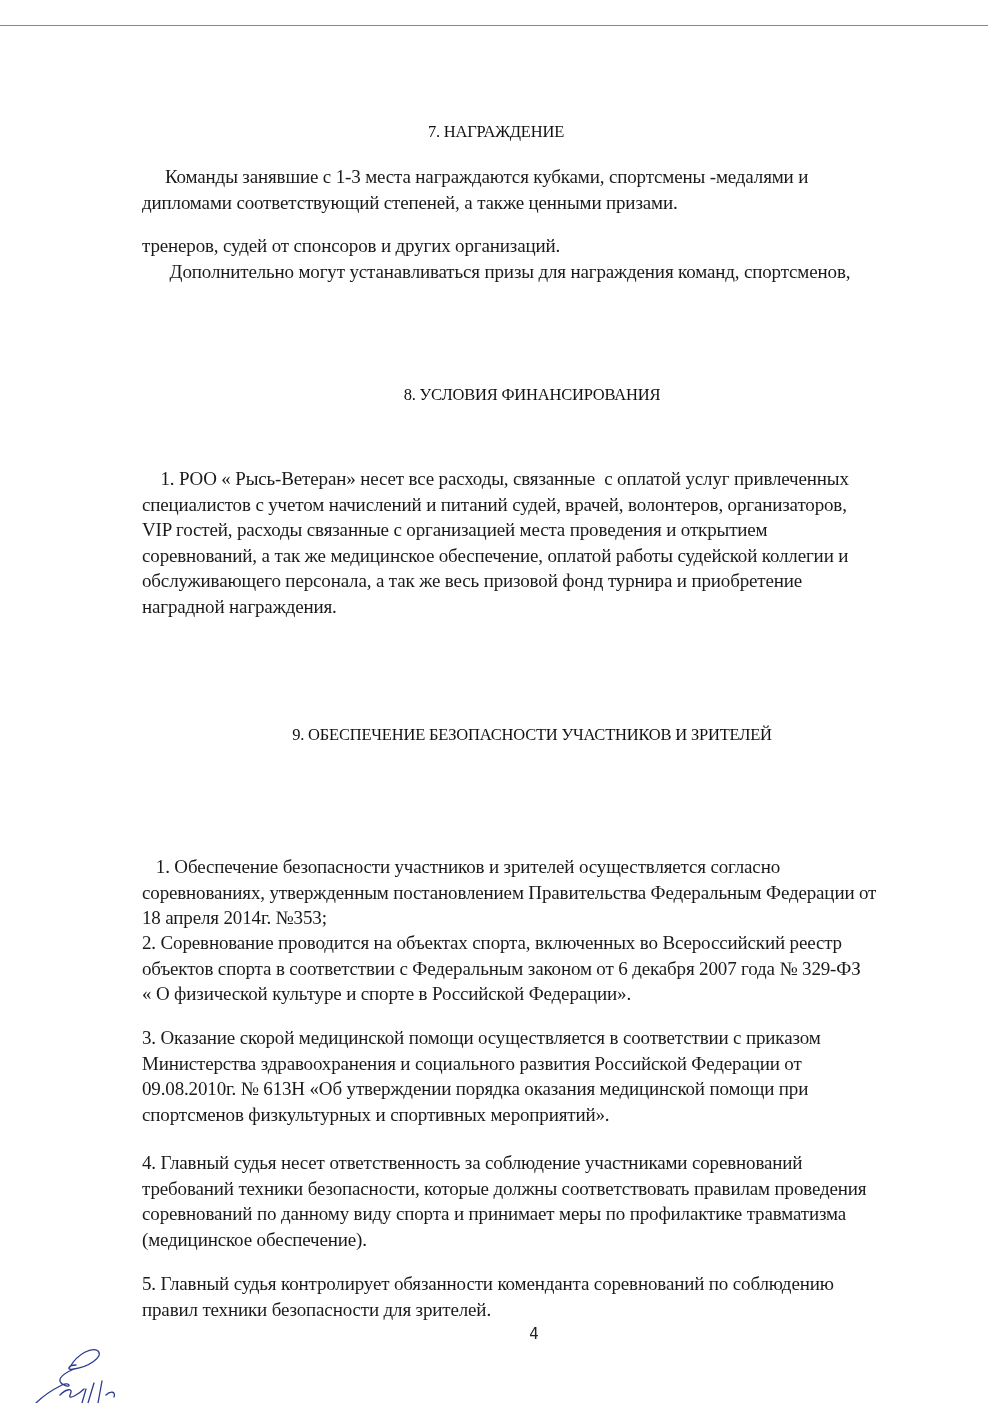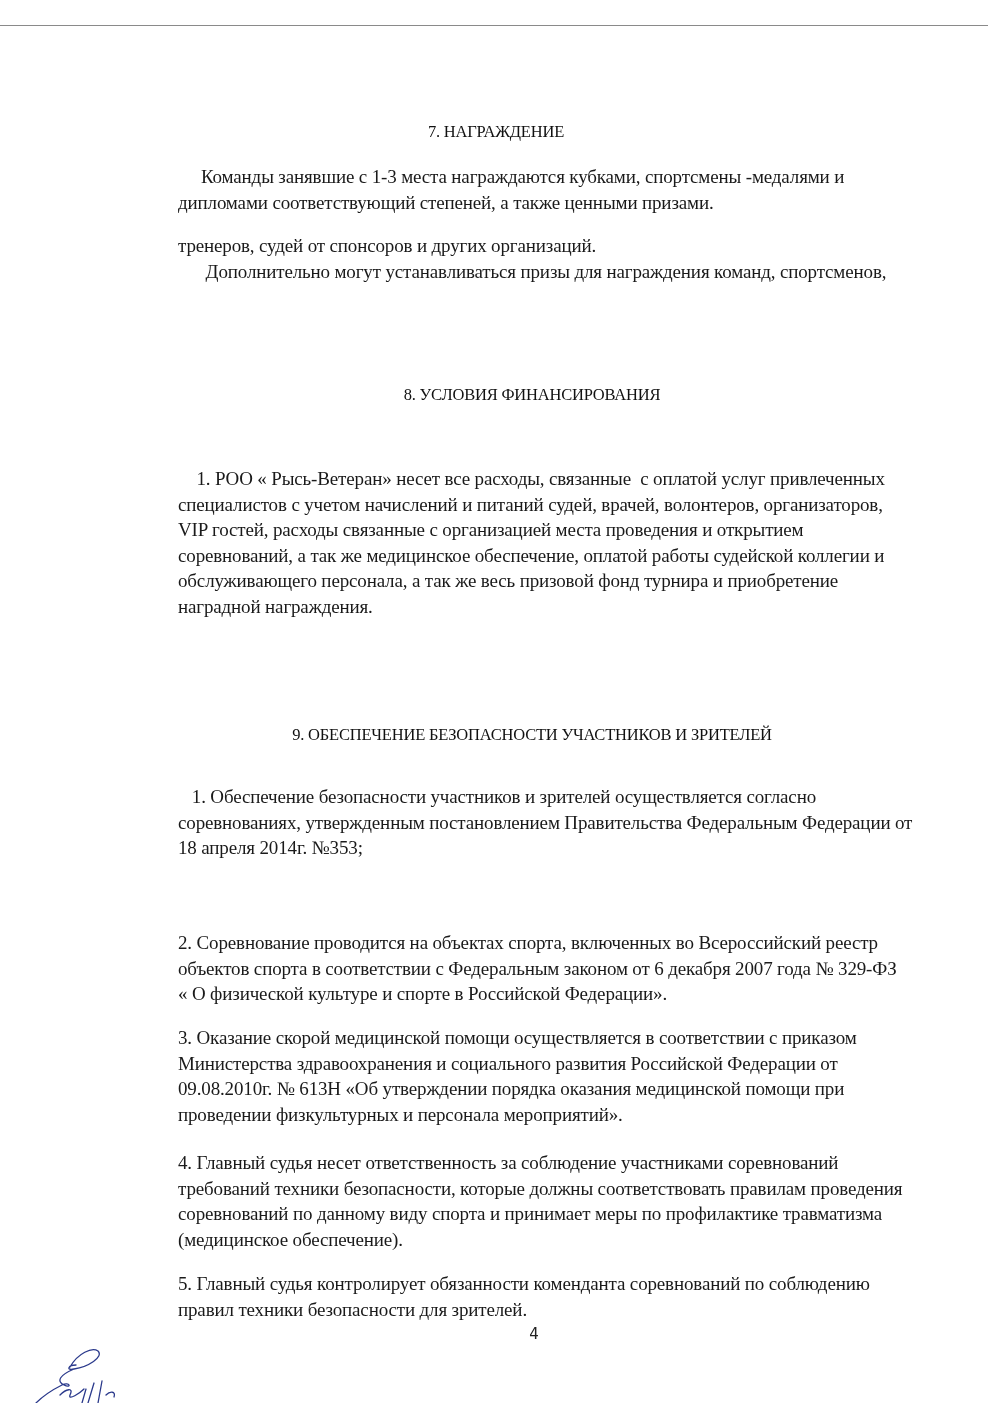--- a/index.html
+++ b/index.html
@@ -41,21 +41,20 @@
     color: #111;
   }
   .para {
     position: absolute;
     left: 142px;
     width: 790px;
     font-size: 19px;
     line-height: 25.5px;
     letter-spacing: -0.15px;
     color: #1a1a1a;
-    margin-left: 36px;
   }
   .para .line {
     display: block;
     white-space: nowrap;
   }
   .page-number {
     position: absolute;
     top: 1325px;
     left: 0;
     width: 1068px;
@@ -96,37 +95,37 @@
     <span class="line" style="white-space:pre">    1. РОО « Рысь-Ветеран» несет все расходы, связанные  с оплатой услуг привлеченных</span>
     <span class="line">специалистов с учетом начислений и питаний судей, врачей, волонтеров, организаторов,</span>
     <span class="line">VIP гостей, расходы связанные с организацией места проведения и открытием</span>
     <span class="line">соревнований, а так же медицинское обеспечение, оплатой работы судейской коллегии и</span>
     <span class="line">обслуживающего персонала, а так же весь призовой фонд турнира и приобретение</span>
     <span class="line">наградной награждения.</span>
   </div>
 
   <div class="heading" style="top:725px; left:36px">9. ОБЕСПЕЧЕНИЕ БЕЗОПАСНОСТИ УЧАСТНИКОВ И ЗРИТЕЛЕЙ</div>
 
-  <div class="para" style="top:784px">
+  <div class="para" style="top:854px">
     <span class="line" style="white-space:pre">   1. Обеспечение безопасности участников и зрителей осуществляется согласно</span>
     <span class="line">соревнованиях, утвержденным постановлением Правительства Федеральным Федерации от</span>
     <span class="line">18 апреля 2014г. №353;</span>
   </div>
 
   <div class="para" style="top:930px">
     <span class="line">2. Соревнование проводится на объектах спорта, включенных во Всероссийский реестр</span>
     <span class="line">объектов спорта в соответствии с Федеральным законом от 6 декабря 2007 года № 329-ФЗ</span>
     <span class="line">« О физической культуре  и спорте в Российской Федерации».</span>
   </div>
 
   <div class="para" style="top:1025px">
     <span class="line">3. Оказание скорой медицинской помощи осуществляется в соответствии с приказом</span>
     <span class="line">Министерства здравоохранения и социального развития Российской Федерации от</span>
     <span class="line">09.08.2010г. № 613Н «Об утверждении порядка оказания медицинской помощи при</span>
-    <span class="line">проведении физкультурных и персонала мероприятий».</span>
+    <span class="line">спортсменов физкультурных и спортивных мероприятий».</span>
   </div>
 
   <div class="para" style="top:1150px">
     <span class="line">4. Главный судья несет ответственность за соблюдение участниками соревнований</span>
     <span class="line">требований техники безопасности, которые должны соответствовать правилам проведения</span>
     <span class="line">соревнований по данному виду спорта и принимает меры по профилактике травматизма</span>
     <span class="line">(медицинское обеспечение).</span>
   </div>
 
   <div class="para" style="top:1271px">

